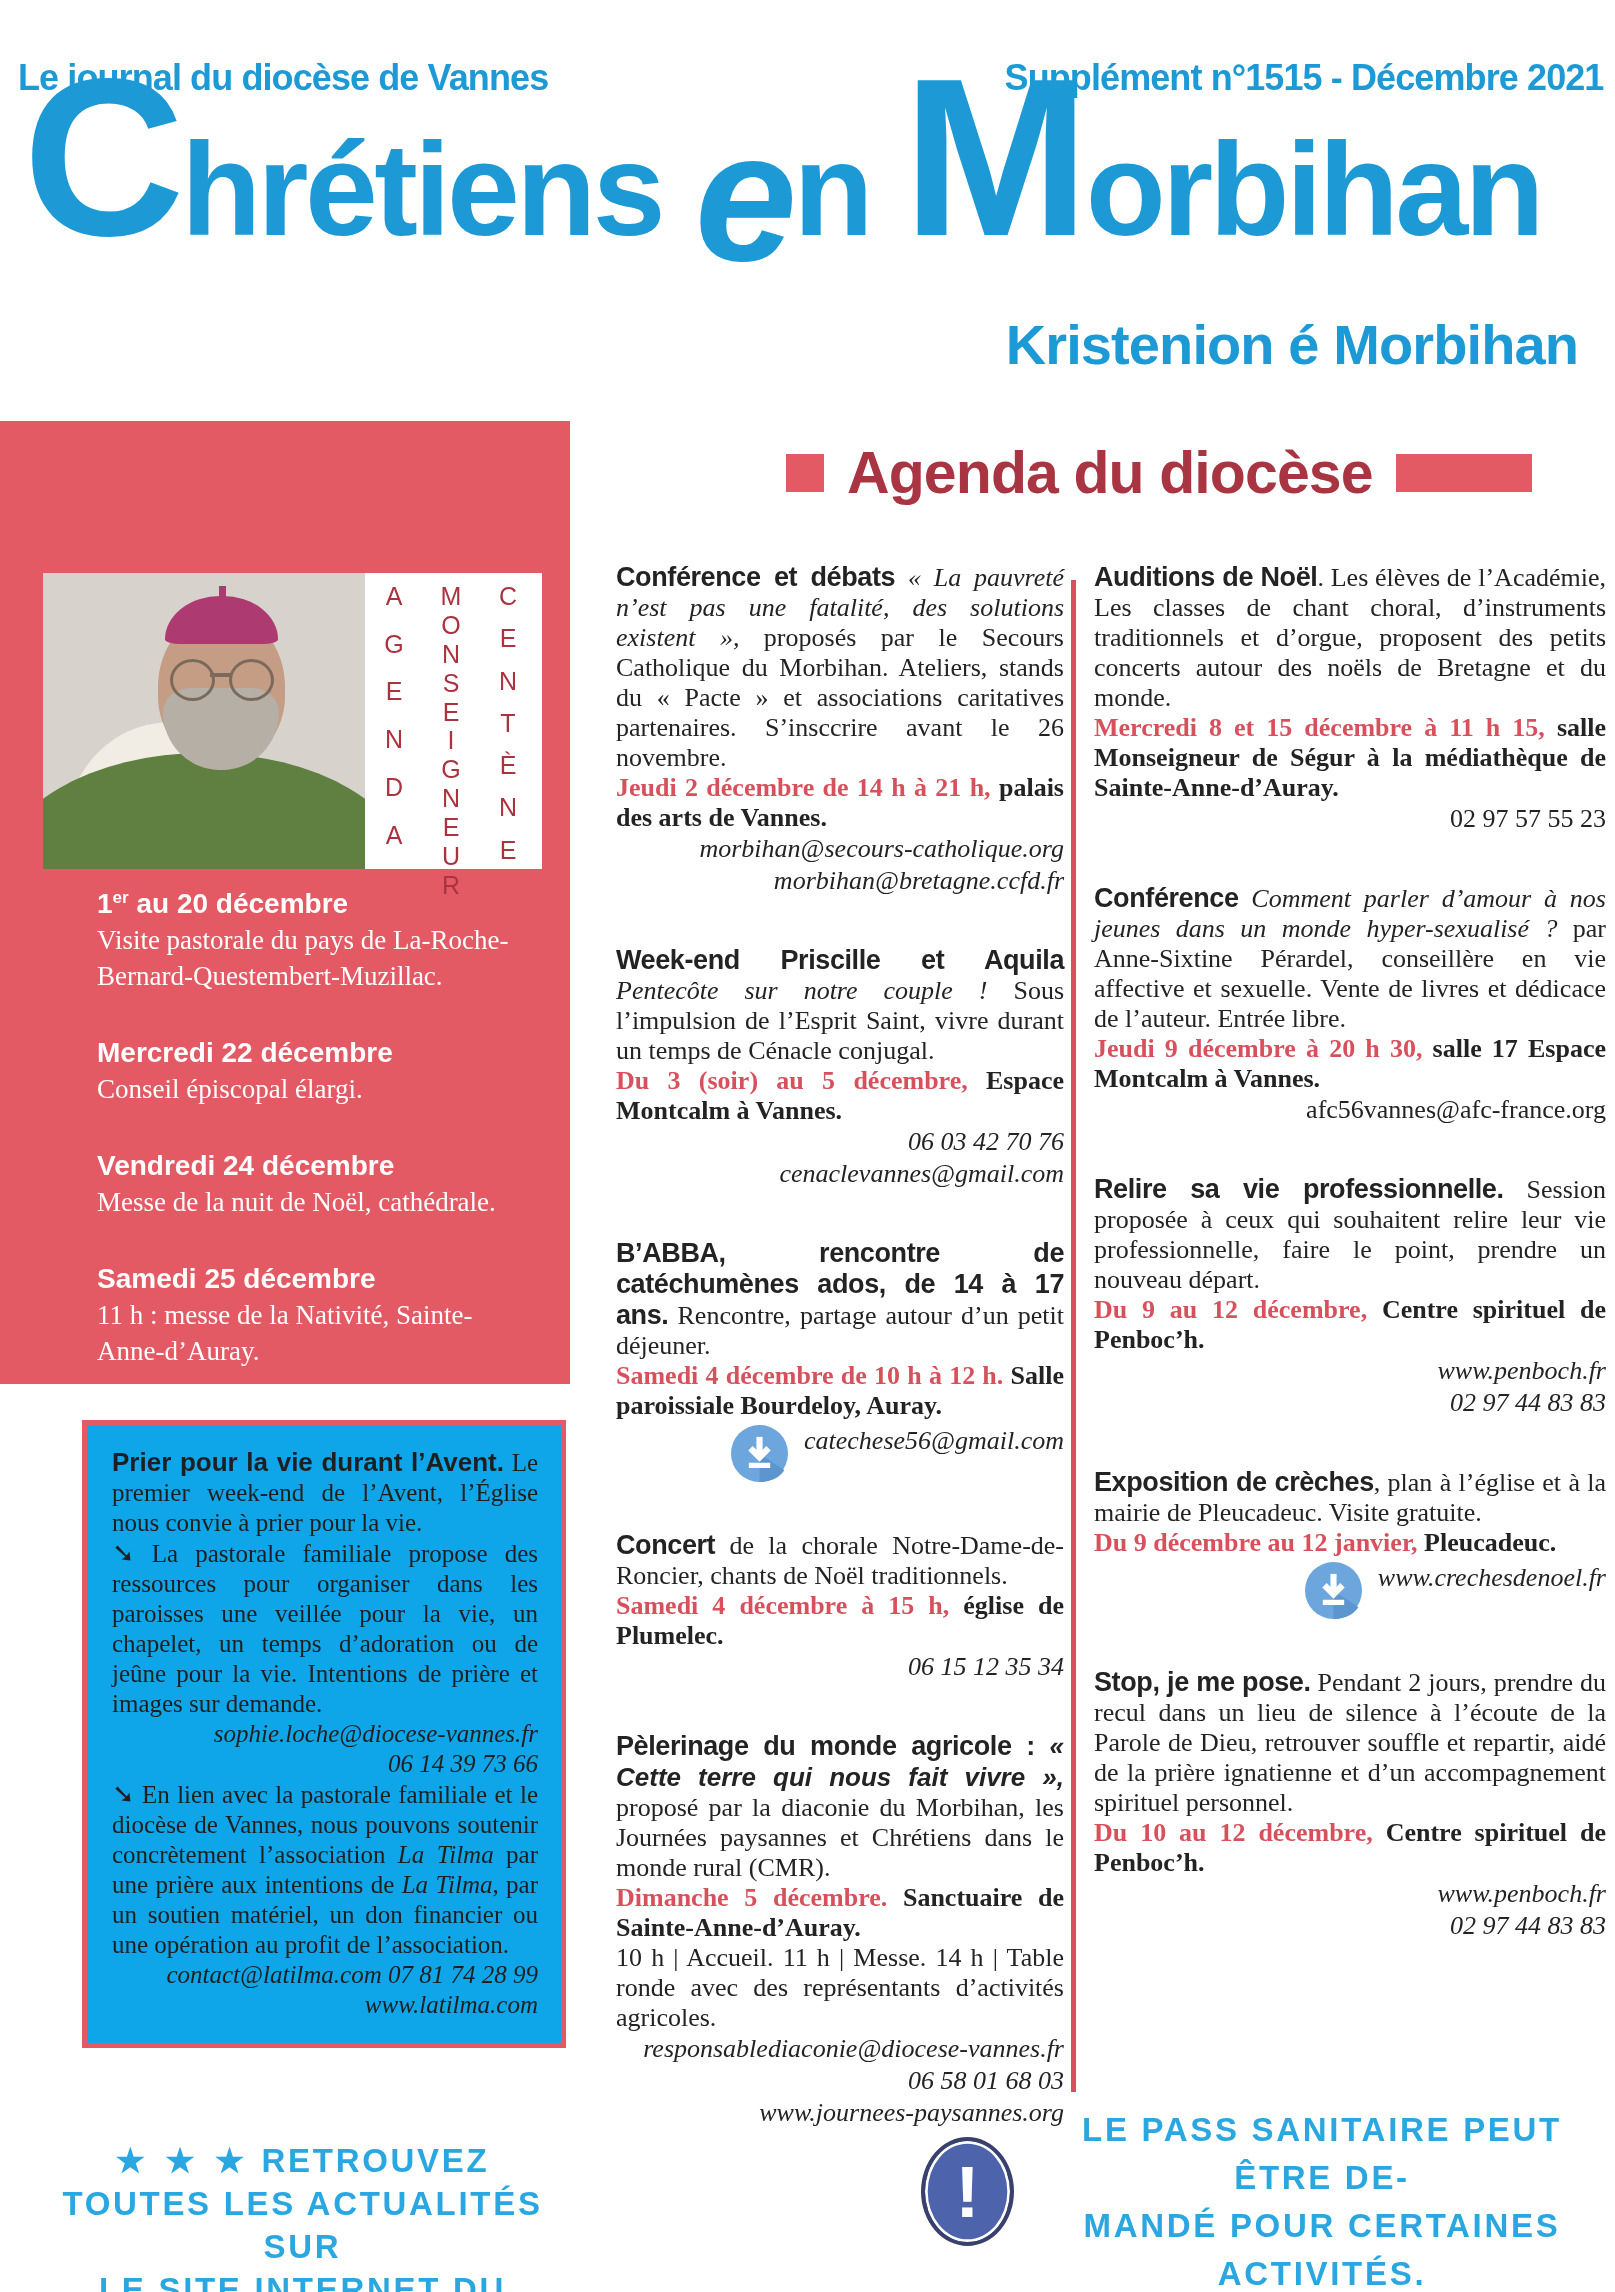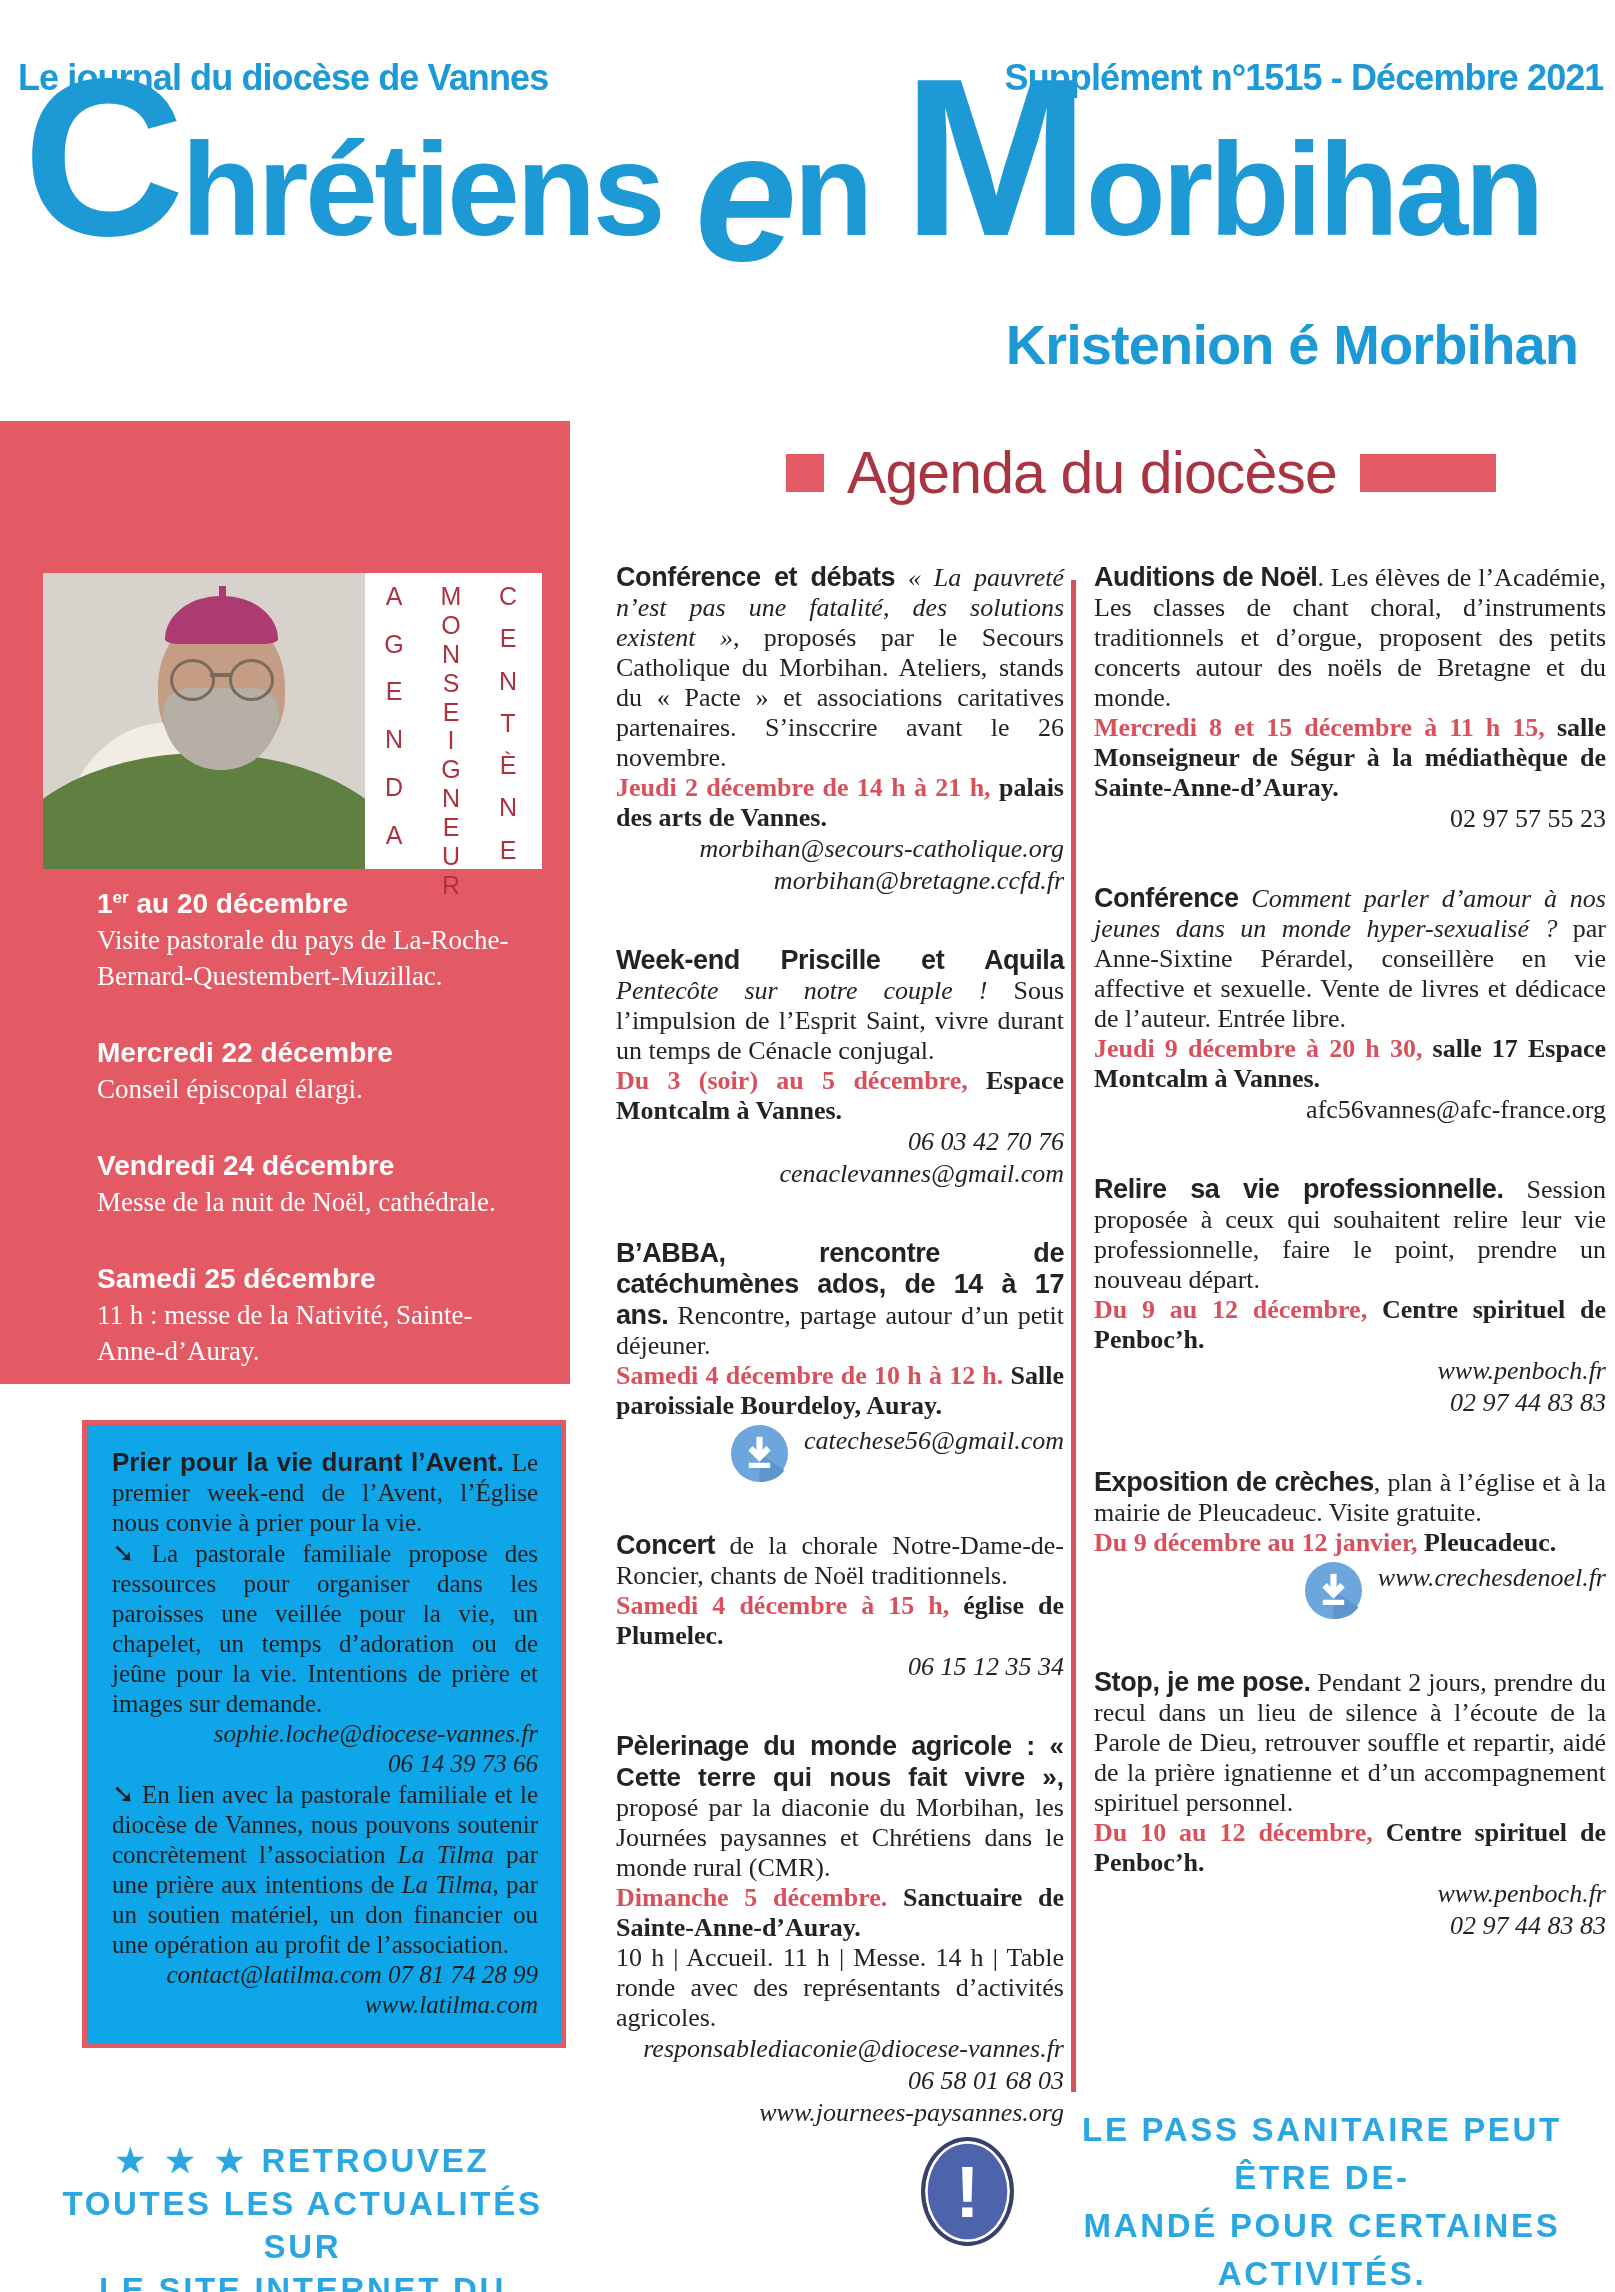--- a/index.html
+++ b/index.html
@@ -11,21 +11,21 @@
   .topline.left{left:18px;}
   .topline.right{right:12.5px;}
   .mast-title{position:absolute;left:23px;top:41px;white-space:nowrap;color:#1d9ad6;
               font-family:"Liberation Sans",sans-serif;font-weight:700;letter-spacing:-3.6px;}
   .mast-title .cap{font-size:224px;line-height:233px;}
   .mast-title .low{font-size:131px;}
   .mast-title .swash{font-size:184px;font-style:italic;vertical-align:-25px;}
   .mast-sub{position:absolute;right:38px;top:312px;color:#1d9ad6;
             font-family:"Liberation Sans",sans-serif;font-weight:700;font-size:56px;letter-spacing:-0.9px;}
   
-  .sect{position:absolute;left:786px;top:439px;width:752px;display:flex;align-items:center;gap:23px;}
+  .sect{position:absolute;left:786px;top:439px;width:752px;display:flex;align-items:center;gap:23px;font-weight:bold;}
   .sect .sq{width:38px;height:38px;background:#e35a64;flex:0 0 auto;}
   .sect .bar{width:136px;height:38px;background:#e35a64;flex:0 0 auto;}
   .sect .lbl{font-family:"Liberation Sans",sans-serif;font-size:59px;color:#a93543;
              letter-spacing:-0.9px;white-space:nowrap;}
   
   .bbox{position:absolute;left:0;top:421px;width:570px;height:963px;background:#e35a64;}
   .photo{position:absolute;left:43px;top:152px;width:322px;height:296px;background:#d7d2cc;overflow:hidden;}
   .ph-chasuble{position:absolute;left:-45px;bottom:-18px;width:412px;height:134px;background:#5f8040;
                border-radius:55% 55% 0 0/100% 100% 0 0;}
   .ph-hood{position:absolute;left:16px;bottom:-14.3px;width:224px;height:161px;background:#f1ede5;
@@ -57,21 +57,21 @@
   .prier .lead{font-family:"Liberation Sans",sans-serif;font-weight:700;font-size:26px;}
   .prier .arrow{font-size:27px;}
   .prier .it{font-style:italic;}
   .contact{ text-align:right;font-style:italic;}
   
   .colmid{position:absolute;left:616px;top:562px;width:448px;}
   .colright{position:absolute;left:1094px;top:562px;width:512px;}
   .item{margin-bottom:48px;font-size:26px;line-height:30px;color:#232323;text-align:justify;}
   .item .lead{font-family:"Liberation Sans",sans-serif;font-weight:700;font-size:27px;letter-spacing:-0.4px;}
   .item .qi{font-style:italic;}
-  .item .qib{font-family:"Liberation Sans",sans-serif;font-weight:700;}
+  .item .qib{font-family:"Liberation Sans",sans-serif;font-weight:700;font-style:italic;}
   .item .date{color:#d8505c;font-weight:700;margin-top:6px;}
   .item .loc{font-weight:700;}
   .item p{margin:0;}
   .item .contact{font-size:26px;line-height:32px;}
   .contact.plain{font-style:normal;}
   .dlrow{display:flex;justify-content:flex-end;gap:16px;margin-top:3.6px;}
   .dlicon{width:57px;height:57px;flex:0 0 auto;}
   .vline{position:absolute;left:1071px;top:580px;width:4.5px;height:1512px;background:#d8505c;}
   
   .hand{font-family:"Liberation Sans",sans-serif;font-weight:700;color:#2aa7e0;

